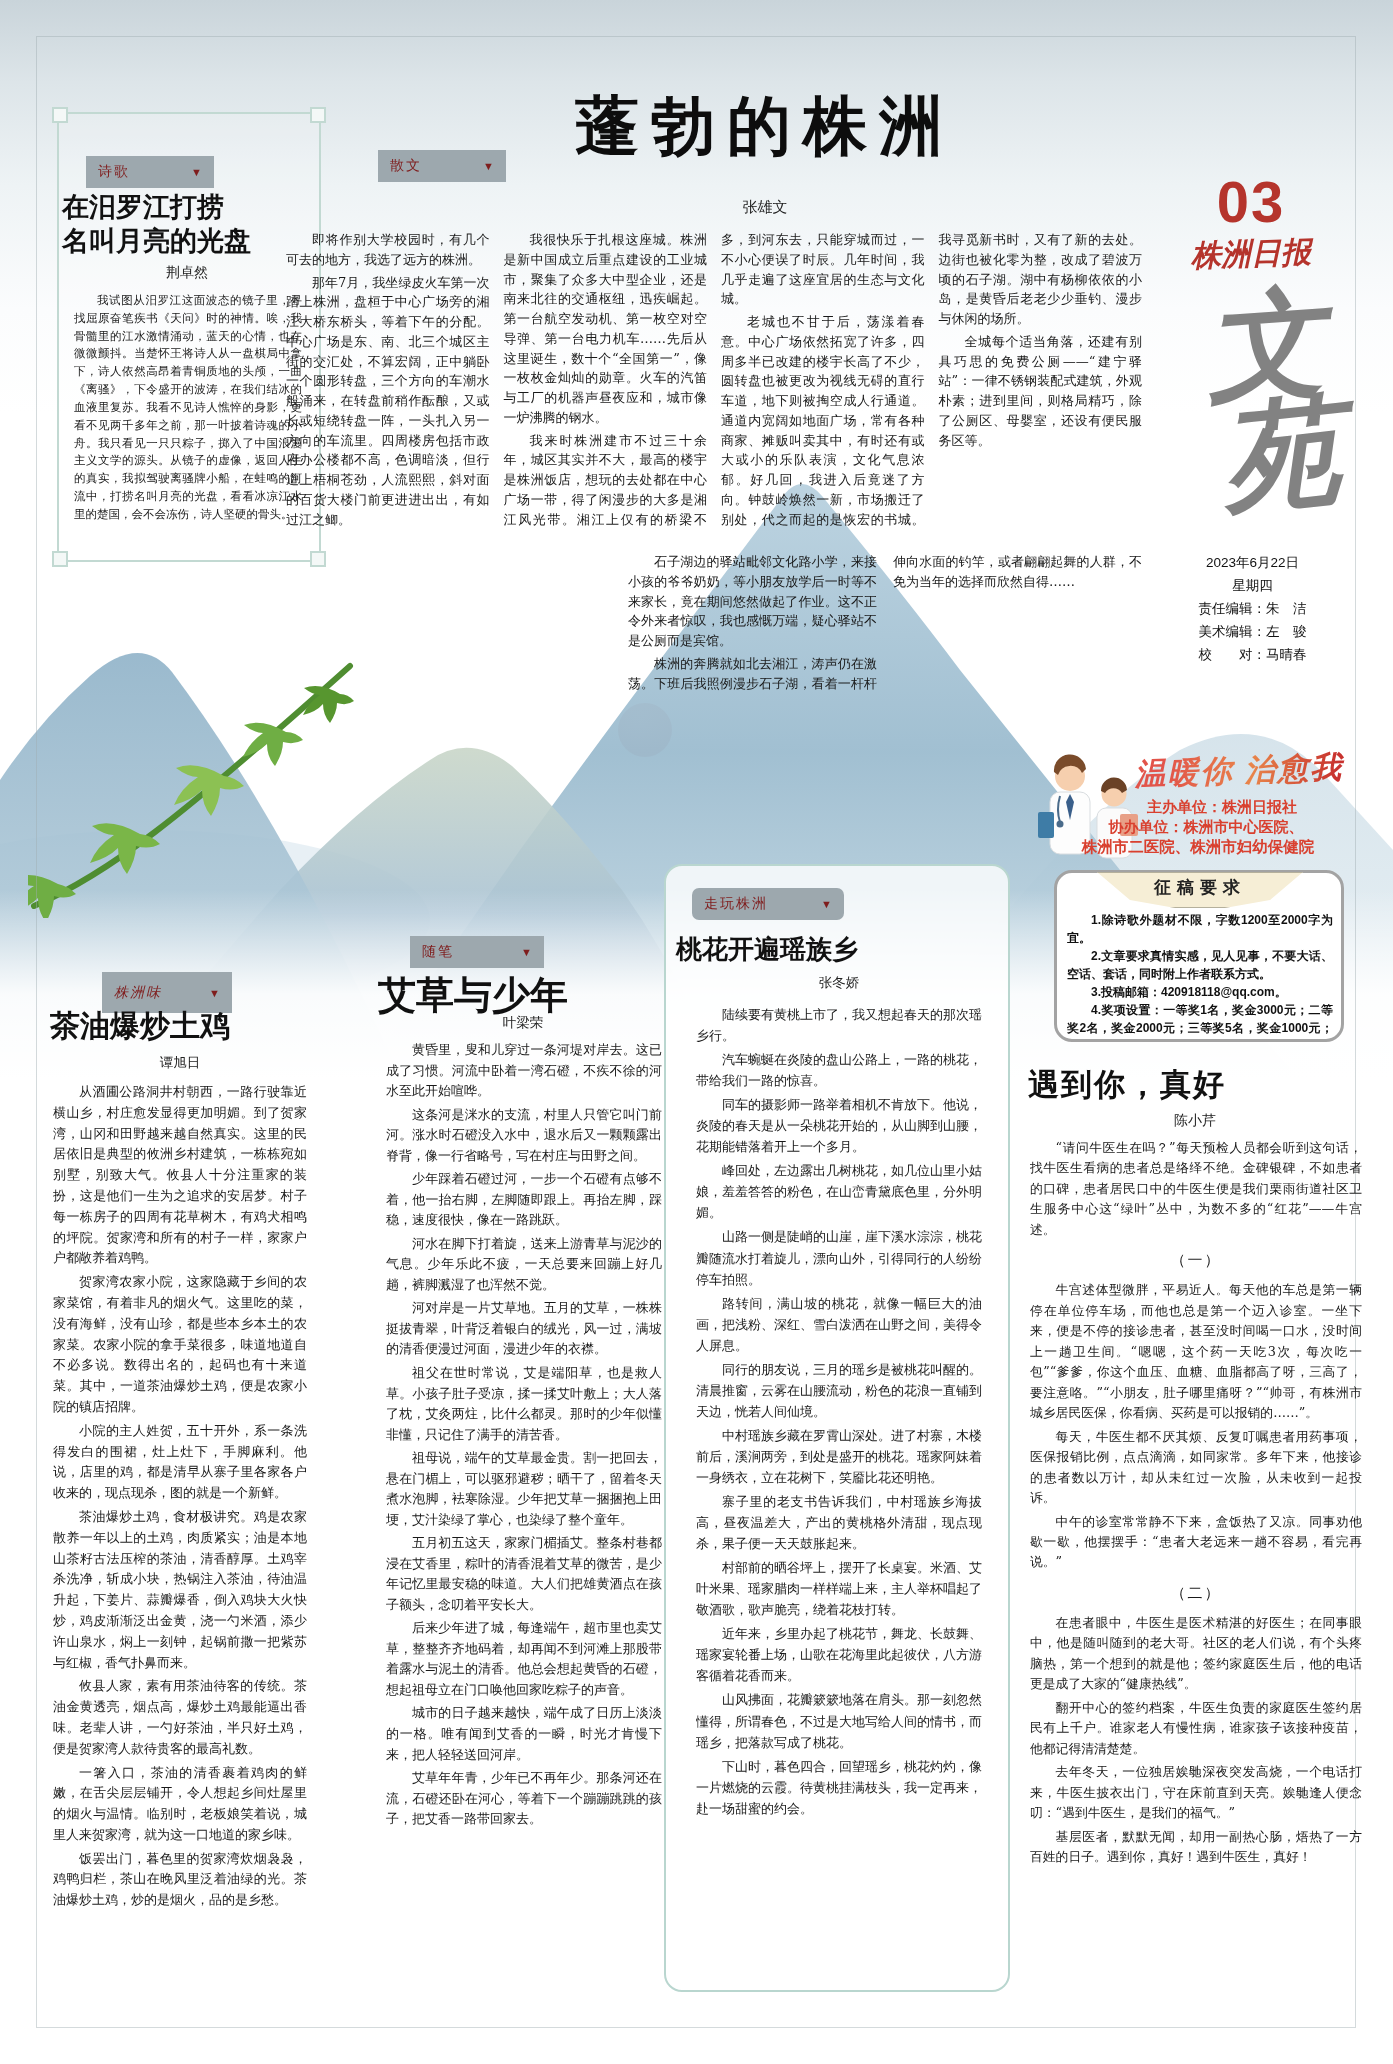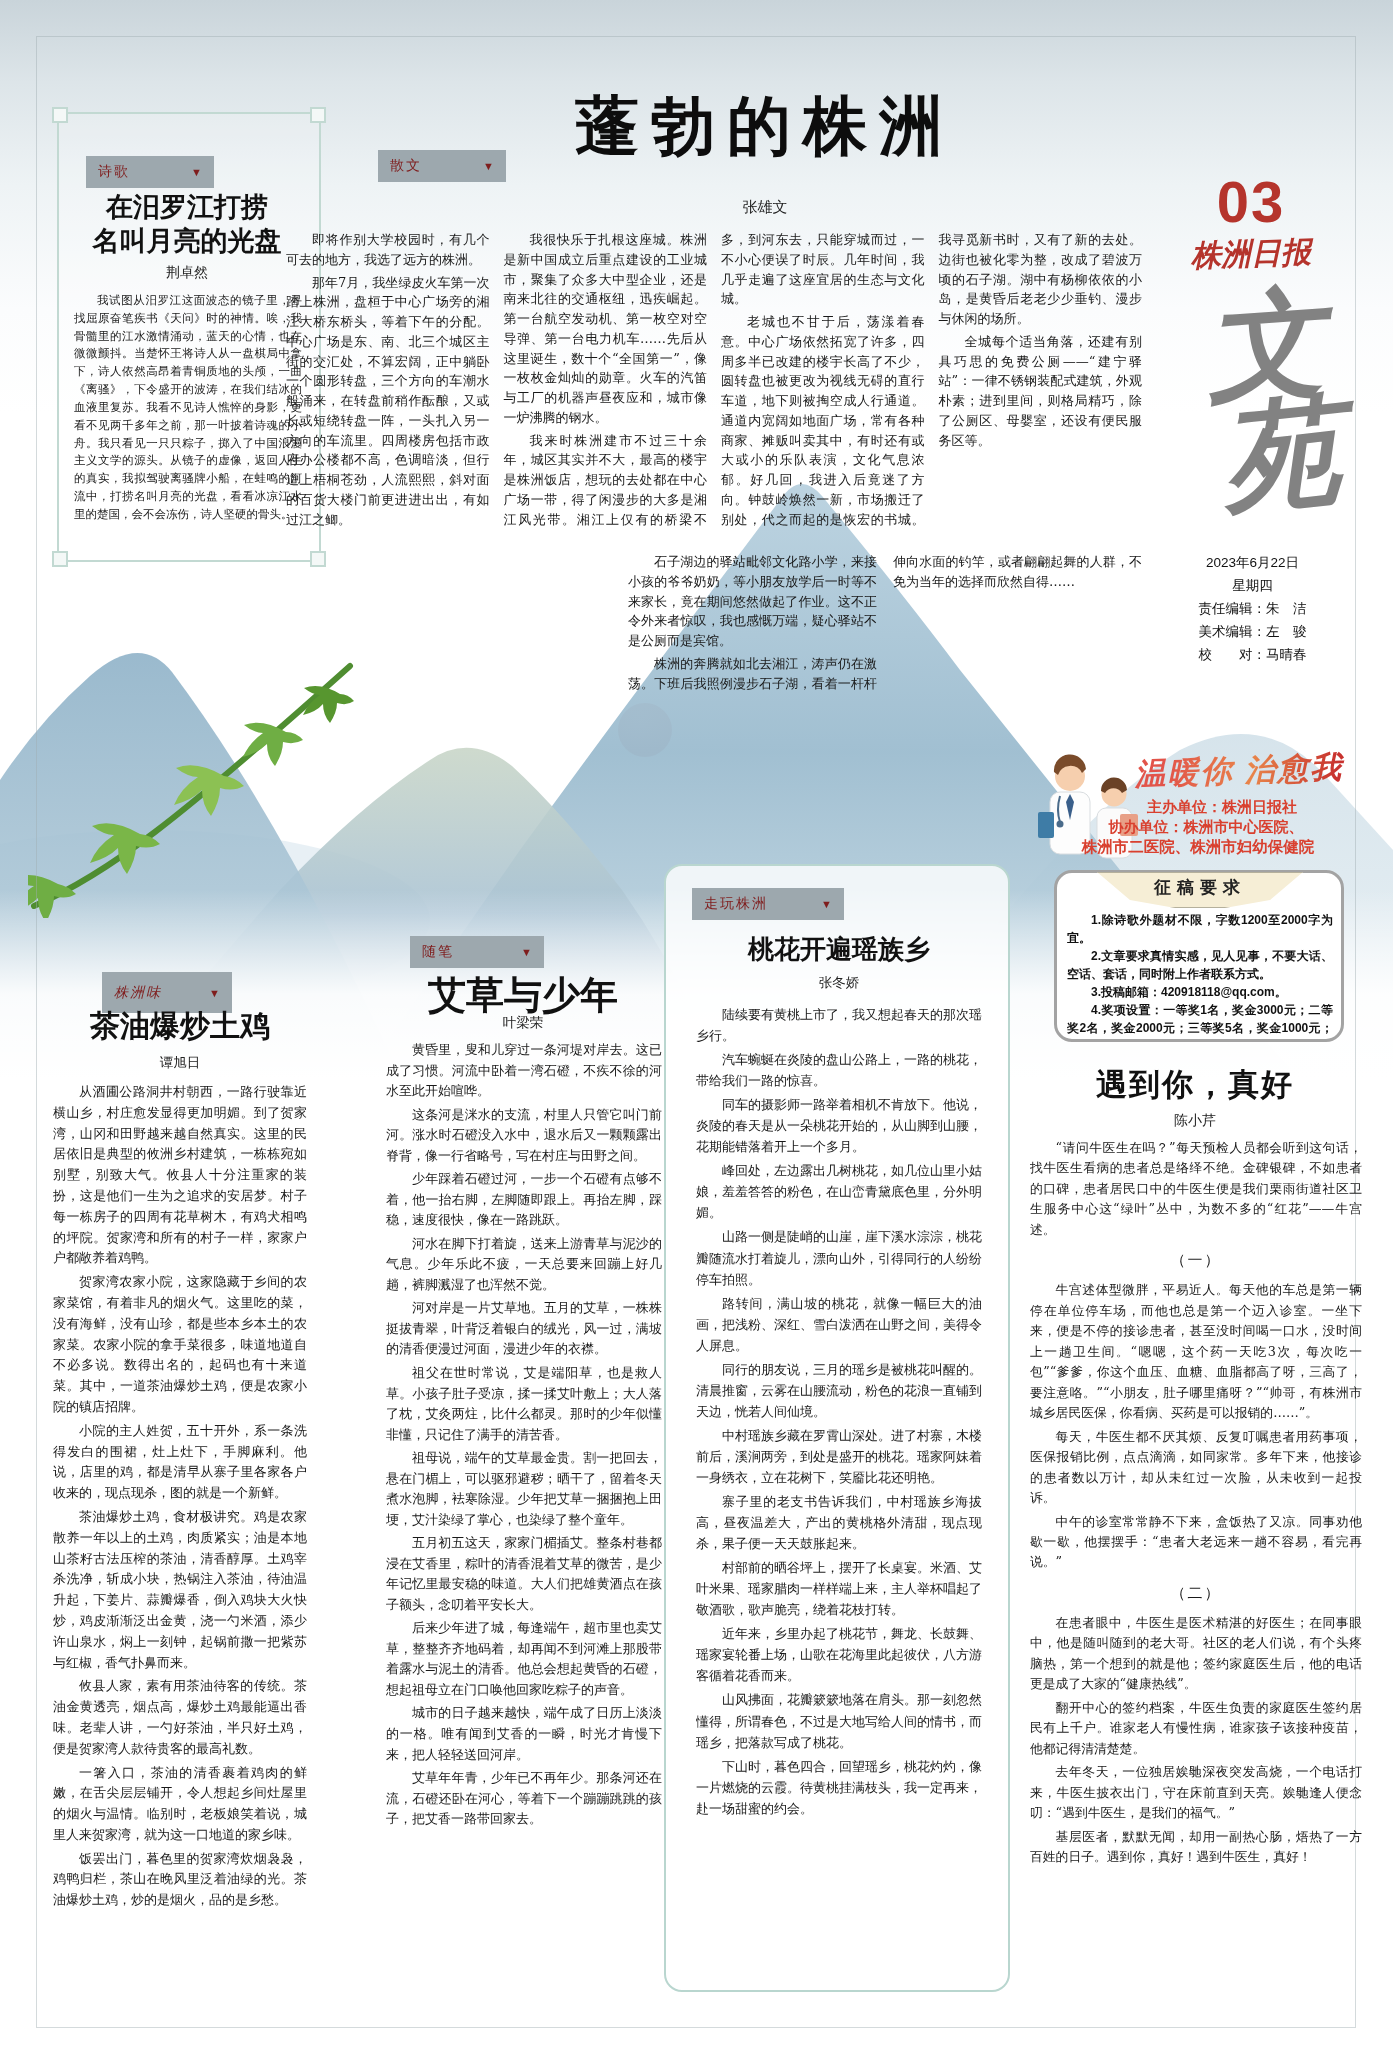--- a/index.html
+++ b/index.html
@@ -9,21 +9,21 @@
     font-family:"Liberation Sans",sans-serif;color:#1a1a1a;
   }
   .abs{position:absolute;}
   .frame{left:36px;top:36px;width:1318px;height:1990px;border:1px solid rgba(160,172,178,.45);pointer-events:none;}
   
   .label-tab{background:#9da8ae;color:#7f1d1d;display:flex;align-items:center;justify-content:space-between;
     padding:16px 12px;font-size:14px;letter-spacing:2px;box-sizing:border-box;}
   .label-tab .chev{font-size:11px;letter-spacing:0;}
   
   .big-headline{font-weight:bold;color:#0d0d0d;text-align:center;letter-spacing:12px;font-size:64px;line-height:1.2;}
-  .art-title{font-weight:bold;color:#111;text-align:center;}
+  .art-title{font-weight:bold;color:#111;}
   .byline{text-align:center;color:#222;}
   
   .body-text{text-align:justify;color:#191919;overflow:hidden;font-family:"DejaVu Serif",serif;}
   .body-text p{margin:0 0 3px;text-indent:2em;}
   .cols{column-fill:auto;}
   .no-indent p{text-indent:0;margin:0;}
   .sec-mark{text-align:center;text-indent:0 !important;font-size:15px;margin:8px 0 !important;letter-spacing:2px;}
   
   .poetry-frame{border:2px solid #c2d9d2;background:rgba(255,255,255,.15);}
   .corner{width:12px;height:12px;border:2px solid #c2d9d2;background:#f4f8f7;position:absolute;}
@@ -191,21 +191,21 @@
       <p>河对岸是一片艾草地。五月的艾草，一株株挺拔青翠，叶背泛着银白的绒光，风一过，满坡的清香便漫过河面，漫进少年的衣襟。</p>
       <p>祖父在世时常说，艾是端阳草，也是救人草。小孩子肚子受凉，揉一揉艾叶敷上；大人落了枕，艾灸两炷，比什么都灵。那时的少年似懂非懂，只记住了满手的清苦香。</p>
       <p>祖母说，端午的艾草最金贵。割一把回去，悬在门楣上，可以驱邪避秽；晒干了，留着冬天煮水泡脚，袪寒除湿。少年把艾草一捆捆抱上田埂，艾汁染绿了掌心，也染绿了整个童年。</p>
       <p>五月初五这天，家家门楣插艾。整条村巷都浸在艾香里，粽叶的清香混着艾草的微苦，是少年记忆里最安稳的味道。大人们把雄黄酒点在孩子额头，念叨着平安长大。</p>
       <p>后来少年进了城，每逢端午，超市里也卖艾草，整整齐齐地码着，却再闻不到河滩上那股带着露水与泥土的清香。他总会想起黄昏的石磴，想起祖母立在门口唤他回家吃粽子的声音。</p>
       <p>城市的日子越来越快，端午成了日历上淡淡的一格。唯有闻到艾香的一瞬，时光才肯慢下来，把人轻轻送回河岸。</p>
       <p>艾草年年青，少年已不再年少。那条河还在流，石磴还卧在河心，等着下一个蹦蹦跳跳的孩子，把艾香一路带回家去。</p>
     </div>
 
   <div class="abs travel-box" style="left:664px;top:864px;width:346px;height:1128px;">
-    <div class="label-tab" style="position:absolute;left:26px;top:22px;width:152px;height:26px;">
+    <div class="label-tab" style="position:absolute;left:26px;top:22px;width:152px;height:26px;border-radius:7px;">
       <span>走玩株洲</span>
       <span class="chev">▼</span>
     </div>
     <div class="art-title" style="position:absolute;left:10px;top:66px;width:326px;font-size:26px;">桃花开遍瑶族乡</div>
     <div class="byline" style="position:absolute;left:10px;top:108px;width:326px;font-size:13.5px;">张冬娇</div>
     <div class="body-text" style="position:absolute;left:30px;top:138px;width:286px;height:960px;font-size:13px;line-height:1.62;">
         <p>陆续要有黄桃上市了，我又想起春天的那次瑶乡行。</p>
         <p>汽车蜿蜒在炎陵的盘山公路上，一路的桃花，带给我们一路的惊喜。</p>
         <p>同车的摄影师一路举着相机不肯放下。他说，炎陵的春天是从一朵桃花开始的，从山脚到山腰，花期能错落着开上一个多月。</p>
         <p>峰回处，左边露出几树桃花，如几位山里小姑娘，羞羞答答的粉色，在山峦青黛底色里，分外明媚。</p>

